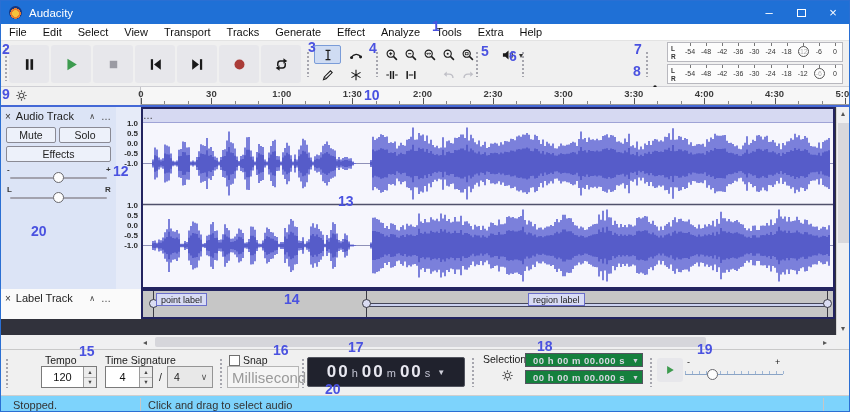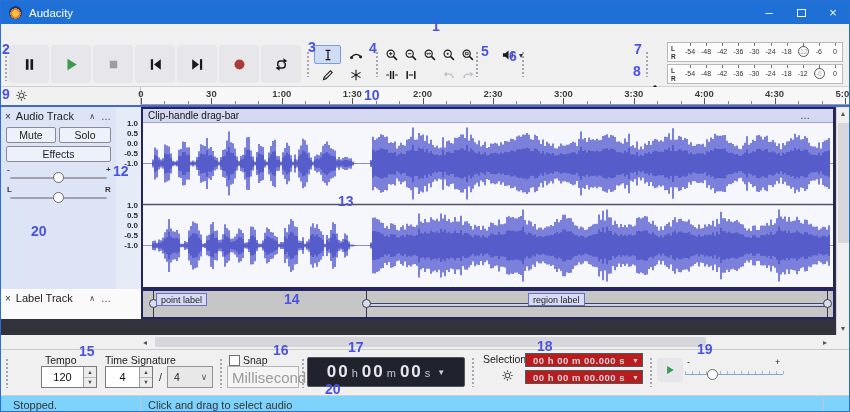--- a/index.html
+++ b/index.html
@@ -76,21 +76,21 @@
   .spinarr span{flex:1;display:flex;align-items:center;justify-content:center;font-size:5.5px;color:#444;background:#ececec;}
   .spinarr span:first-child{border-bottom:1px solid #bbb;}
   .dd{position:absolute;height:22px;border:1px solid #949494;background:#e8e8e8;display:flex;align-items:center;font-size:10.5px;color:#222;}
   .ddval{flex:1;padding-left:6px;}
   .ddchev{width:16px;text-align:center;color:#555;font-size:9px;}
   .checkbox{position:absolute;width:11px;height:11px;border:1px solid #707070;background:#fff;}
   .timebox{position:absolute;left:306px;top:356px;width:158px;height:30px;background:#20222d;border:1px solid #53555f;border-radius:2px;display:flex;align-items:center;justify-content:center;color:#e8e8f0;}
   .tdig{font-size:17px;font-weight:bold;letter-spacing:2px;}
   .tunit{font-size:11px;color:#c3c4d2;margin:2px 4px 0 2px;}
   .tchev{font-size:8px;color:#cfd0da;margin-left:3px;}
-  .selfield{position:absolute;left:524px;width:118px;height:14px;background:#b91c1c;border:1px solid #53555f;display:flex;align-items:center;color:#d8d8e2;font-size:9.5px;font-weight:bold;}
+  .selfield{position:absolute;left:524px;width:118px;height:14px;background:#15803d;border:1px solid #53555f;display:flex;align-items:center;color:#d8d8e2;font-size:9.5px;font-weight:bold;}
   .selfield .v{flex:1;text-align:center;letter-spacing:0.5px;}
   .selfield .c{font-size:7px;margin-right:3px;color:#cfd0da;}
   .psbtn{position:absolute;left:656px;top:357px;width:26px;height:24px;background:#e7e7eb;border-radius:3px;display:flex;align-items:center;justify-content:center;}
   .pstick{position:absolute;width:1px;height:3px;background:#9fb6d4;top:370px;}
   .psline{position:absolute;top:373px;height:1px;background:#8aa4c6;}
   
   .statusbar{position:absolute;left:0;top:394px;width:100%;height:18px;background:#7dd3fc;border-top:1px solid #cfcfcf;font-size:11px;color:#333;}
   .stsep{position:absolute;top:2px;width:1px;height:14px;background:#c6c6c6;}
   
   .ann{position:absolute;font-size:14px;font-weight:bold;color:#4a52e0;z-index:50;font-family:"Liberation Sans",sans-serif;}
@@ -105,20 +105,34 @@
     <span class="wtitle">Audacity</span>
     <span class="wbtns">
       <span class="wbtn">–</span>
       <span class="wbtn">
           <span class="maxbox"></span>
         </span>
       <span class="wbtn">×</span>
     </span>
   </div>
 
+  <div class="menubar" id="menubar">
+      <span class="menuitem">File</span>
+      <span class="menuitem">Edit</span>
+      <span class="menuitem">Select</span>
+      <span class="menuitem">View</span>
+      <span class="menuitem">Transport</span>
+      <span class="menuitem">Tracks</span>
+      <span class="menuitem">Generate</span>
+      <span class="menuitem">Effect</span>
+      <span class="menuitem">Analyze</span>
+      <span class="menuitem">Tools</span>
+      <span class="menuitem">Extra</span>
+      <span class="menuitem">Help</span>
+    </div>
 
   <div class="toolzone">
     <div class="grip" style="left:3px;top:6px;height:34px;"></div>
     <div id="transport">
         <div class="tbtn" style="left: 8px;">
           <span class="icn">
             <svg width="17" height="17" viewBox="0 0 16 16">
               <rect x="4.6" y="3" width="2.5" height="10" fill="#1a1a1a"></rect>
               <rect x="8.9" y="3" width="2.5" height="10" fill="#1a1a1a"></rect>
             </svg>
@@ -460,21 +474,20 @@
       <span class="scalenum" style="top: 56px;">-1.0</span>
       <span class="scalenum" style="top: 98px;">1.0</span>
       <span class="scalenum" style="top: 108px;">0.5</span>
       <span class="scalenum" style="top: 118px;">0.0</span>
       <span class="scalenum" style="top: 128px;">-0.5</span>
       <span class="scalenum" style="top: 138px;">-1.0</span>
     </div>
 
   <div class="wavearea">
     <div class="cliphead">
-      <span class="cliptitle">Clip-handle drag-bar</span>
       <span class="clipmenu">…</span>
     </div>
     <svg id="wavesvg" width="690" height="164" style="position:absolute;left:0;top:14px;">
         <line x1="0" y1="40.5" x2="690" y2="40.5" stroke="#8e90b8" stroke-width="1"></line>
         <line x1="0" y1="122.5" x2="690" y2="122.5" stroke="#8e90b8" stroke-width="1"></line>
         <path d="M10 36.6V44.4M12 24.5V56.5M14 26.4V54.6M16 34.4V46.6M18 36.6V44.4M20 35.3V45.7M22 21.4V59.6M24 22.6V58.4M26 23.4V57.6M28 30.4V50.6M30 37.8V43.2M32 38.6V42.4M34 37.6V43.4M36 26.7V54.3M38 26.1V54.9M40 18.4V62.6M42 19.0V62.0M44 24.6V56.4M46 24.2V56.8M48 38.6V42.4M50 37.4V43.6M52 38.6V42.4M54 33.9V47.1M56 28.3V52.7M58 21.3V59.7M60 22.3V58.7M62 23.1V57.9M64 15.1V65.9M66 25.6V55.4M68 23.9V57.1M70 28.1V52.9M72 33.5V47.5M74 34.8V46.2M76 38.6V42.4M78 34.0V47.0M80 27.0V54.0M82 26.2V54.8M84 17.4V63.6M86 8.6V72.4M88 19.2V61.8M90 20.2V60.8M92 25.5V55.5M94 33.5V47.5M96 38.0V43.0M98 32.9V48.1M100 31.8V49.2M102 24.5V56.5M104 14.2V66.8M106 14.0V67.0M108 27.6V53.4M110 33.4V47.6M112 38.6V42.4M114 28.9V52.1M116 20.9V60.1M118 23.1V57.9M120 23.9V57.1M122 36.5V44.5M124 38.6V42.4M126 29.4V51.6M128 22.9V58.1M130 18.0V63.0M132 16.8V64.2M134 33.1V47.9M136 33.3V47.7M138 38.6V42.4M140 29.2V51.8M142 25.0V56.0M144 19.8V61.2M146 22.8V58.2M148 32.3V48.7M150 38.6V42.4M152 31.6V49.4M154 36.4V44.6M156 26.5V54.5M158 22.6V58.4M160 15.8V65.2M162 17.3V63.7M164 21.7V59.3M166 29.6V51.4M168 34.4V46.6M170 38.6V42.4M172 33.3V47.7M174 31.5V49.5M176 32.3V48.7M178 29.2V51.8M180 22.8V58.2M182 21.0V60.0M184 18.5V62.5M186 21.9V59.1M188 25.3V55.7M190 26.2V54.8M192 27.6V53.4M194 36.2V44.8M196 33.9V47.1M198 36.6V44.4M200 35.1V45.9M202 34.0V47.0M204 34.0V47.0M206 35.4V45.6M208 35.2V45.8M210 38.5V42.5M212 39.9V41.1M228 37.1V43.9M230 13.8V67.2M232 16.9V64.1M234 15.4V65.6M236 14.0V67.0M238 11.2V69.8M240 12.0V69.0M242 13.9V67.1M244 13.4V67.6M246 20.1V60.9M248 19.3V61.7M250 20.1V60.9M252 18.4V62.6M254 25.5V55.5M256 22.8V58.2M258 19.8V61.2M260 22.0V59.0M262 22.8V58.2M264 16.7V64.3M266 16.1V64.9M268 13.8V67.2M270 4.6V76.4M272 16.7V64.3M274 16.4V64.6M276 10.1V70.9M278 12.6V68.4M280 11.6V69.4M282 18.0V63.0M284 12.4V68.6M286 20.5V60.5M288 16.7V64.3M290 21.9V59.1M292 24.3V56.7M294 22.8V58.2M296 25.3V55.7M298 24.4V56.6M300 14.2V66.8M302 24.5V56.5M304 18.3V62.7M306 17.6V63.4M308 20.1V60.9M310 20.4V60.6M312 14.8V66.2M314 14.9V66.1M316 14.0V67.0M318 11.5V69.5M320 11.4V69.6M322 15.1V65.9M324 4.6V76.4M326 17.4V63.6M328 11.7V69.3M330 15.2V65.8M332 19.3V61.7M334 21.2V59.8M336 17.5V63.5M338 23.4V57.6M340 22.1V58.9M342 18.8V62.2M344 25.1V55.9M346 24.0V57.0M348 20.6V60.4M350 20.8V60.2M352 19.8V61.2M354 20.5V60.5M356 22.8V58.2M358 19.3V61.7M360 21.5V59.5M362 17.9V63.1M364 18.3V62.7M366 18.7V62.3M368 15.7V65.3M370 15.9V65.1M372 17.2V63.8M374 13.6V67.4M376 12.5V68.5M378 13.8V67.2M380 11.5V69.5M382 11.7V69.3M384 9.9V71.1M386 11.8V69.2M388 16.2V64.8M390 16.8V64.2M392 11.7V69.3M394 12.9V68.1M396 17.1V63.9M398 21.1V59.9M400 16.6V64.4M402 22.9V58.1M404 18.8V62.2M406 20.4V60.6M408 22.8V58.2M410 20.4V60.6M412 25.2V55.8M414 25.4V55.6M416 23.2V57.8M418 20.6V60.4M420 22.4V58.6M422 22.7V58.3M424 21.8V59.2M426 21.6V59.4M428 20.0V61.0M430 18.7V62.3M432 19.6V61.4M434 22.9V58.1M436 15.9V65.1M438 8.5V72.5M440 16.3V64.7M442 15.0V66.0M444 19.1V61.9M446 14.5V66.5M448 16.7V64.3M450 16.2V64.8M452 17.3V63.7M454 15.7V65.3M456 17.2V63.8M458 16.9V64.1M460 13.1V67.9M462 12.3V68.7M464 11.2V69.8M466 14.5V66.5M468 11.9V69.1M470 12.5V68.5M472 14.0V67.0M474 18.7V62.3M476 18.3V62.7M478 19.5V61.5M480 20.8V60.2M482 15.4V65.6M484 18.9V62.1M486 10.7V70.3M488 23.3V57.7M490 22.3V58.7M492 24.8V56.2M494 18.5V62.5M496 26.5V54.5M498 23.5V57.5M500 26.3V54.7M502 20.6V60.4M504 21.9V59.1M506 18.1V62.9M508 22.1V58.9M510 17.7V63.3M512 15.9V65.1M514 16.6V64.4M516 18.5V62.5M518 17.3V63.7M520 18.4V62.6M522 13.8V67.2M524 14.1V66.9M526 10.3V70.7M528 16.7V64.3M530 5.2V75.8M532 16.8V64.2M534 16.4V64.6M536 13.1V67.9M538 13.8V67.2M540 16.9V64.1M542 15.1V65.9M544 16.0V65.0M546 21.6V59.4M548 19.3V61.7M550 23.0V58.0M552 22.8V58.2M554 21.2V59.8M556 20.9V60.1M558 21.4V59.6M560 20.7V60.3M562 23.7V57.3M564 16.3V64.7M566 18.7V62.3M568 14.6V66.4M570 16.0V65.0M572 10.7V70.3M574 12.4V68.6M576 12.7V68.3M578 12.8V68.2M580 12.3V68.7M582 11.9V69.1M584 17.8V63.2M586 20.0V61.0M588 19.7V61.3M590 20.9V60.1M592 23.2V57.8M594 22.4V58.6M596 25.7V55.3M598 26.2V54.8M600 22.6V58.4M602 19.7V61.3M604 13.3V67.7M606 21.8V59.2M608 19.9V61.1M610 16.8V64.2M612 17.9V63.1M614 12.5V68.5M616 12.1V68.9M618 13.4V67.6M620 16.6V64.4M622 13.8V67.2M624 12.7V68.3M626 18.9V62.1M628 18.8V62.2M630 17.0V64.0M632 19.6V61.4M634 22.9V58.1M636 20.5V60.5M638 26.2V54.8M640 20.0V61.0M642 22.2V58.8M644 18.5V62.5M646 18.2V62.8M648 15.2V65.8M650 16.7V64.3M652 10.7V70.3M654 14.3V66.7M656 12.2V68.8M658 16.4V64.6M660 16.0V65.0M662 13.0V68.0M664 14.8V66.2M666 19.8V61.2M668 23.1V57.9M670 23.6V57.4M672 23.6V57.4M674 24.7V56.3M676 19.6V61.4M678 25.6V55.4M680 19.1V61.9M682 17.6V63.4M684 16.8V64.2M686 15.0V66.0" stroke="#7b80db" stroke-width="2" fill="none"></path>
         <path d="M10 38.5V42.5M12 32.2V48.8M14 33.2V47.8M16 37.3V43.7M18 38.5V42.5M20 37.8V43.2M22 30.5V50.5M24 31.2V49.8M26 31.6V49.4M28 35.3V45.7M30 39.1V41.9M32 39.5V41.5M34 39.0V42.0M36 33.3V47.7M38 33.0V48.0M40 29.0V52.0M42 29.3V51.7M44 32.2V48.8M46 32.0V49.0M48 39.5V41.5M50 38.9V42.1M52 39.5V41.5M54 37.1V43.9M56 34.1V46.9M58 30.5V50.5M60 31.0V50.0M62 31.4V49.6M64 27.3V53.7M66 32.8V48.2M68 31.9V49.1M70 34.1V46.9M72 36.8V44.2M74 37.6V43.4M76 39.5V41.5M78 37.1V43.9M80 33.5V47.5M82 33.1V47.9M84 28.5V52.5M86 23.9V57.1M88 29.4V51.6M90 29.9V51.1M92 32.7V48.3M94 36.9V44.1M96 39.2V41.8M98 36.6V44.4M100 36.0V45.0M102 32.2V48.8M104 26.8V54.2M106 26.7V54.3M108 33.8V47.2M110 36.8V44.2M112 39.5V41.5M114 34.5V46.5M116 30.3V50.7M118 31.5V49.5M120 31.9V49.1M122 38.4V42.6M124 39.5V41.5M126 34.7V46.3M128 31.4V49.6M130 28.8V52.2M132 28.2V52.8M134 36.7V44.3M136 36.8V44.2M138 39.5V41.5M140 34.6V46.4M142 32.4V48.6M144 29.7V51.3M146 31.3V49.7M148 36.2V44.8M150 39.5V41.5M152 35.9V45.1M154 38.4V42.6M156 33.2V47.8M158 31.2V49.8M160 27.7V53.3M162 28.5V52.5M164 30.7V50.3M166 34.8V46.2M168 37.3V43.7M170 39.5V41.5M172 36.7V44.3M174 35.8V45.2M176 36.3V44.7M178 34.6V46.4M180 31.3V49.7M182 30.3V50.7M184 29.0V52.0M186 30.8V50.2M188 32.6V48.4M190 33.1V47.9M192 33.8V47.2M194 38.3V42.7M196 37.1V43.9M198 38.5V42.5M200 37.7V43.3M202 37.1V43.9M204 37.1V43.9M206 37.8V43.2M208 37.8V43.2M210 39.5V41.5M212 40.2V40.8M228 38.7V42.3M230 26.6V54.4M232 28.2V52.8M234 27.5V53.5M236 26.7V54.3M238 25.3V55.7M240 25.7V55.3M242 26.7V54.3M244 26.4V54.6M246 29.9V51.1M248 29.5V51.5M250 29.9V51.1M252 29.0V52.0M254 32.7V48.3M256 31.3V49.7M258 29.7V51.3M260 30.9V50.1M262 31.3V49.7M264 28.1V52.9M266 27.8V53.2M268 26.6V54.4M270 21.8V59.2M272 28.1V52.9M274 28.0V53.0M276 24.7V56.3M278 26.0V55.0M280 25.5V55.5M282 28.8V52.2M284 25.9V55.1M286 30.1V50.9M288 28.1V52.9M290 30.8V50.2M292 32.1V48.9M294 31.3V49.7M296 32.6V48.4M298 32.1V48.9M300 26.8V54.2M302 32.2V48.8M304 29.0V52.0M306 28.6V52.4M308 29.9V51.1M310 30.0V51.0M312 27.1V53.9M314 27.2V53.8M316 26.7V54.3M318 25.4V55.6M320 25.4V55.6M322 27.3V53.7M324 21.8V59.2M326 28.5V52.5M328 25.5V55.5M330 27.3V53.7M332 29.5V51.5M334 30.4V50.6M336 28.5V52.5M338 31.6V49.4M340 30.9V50.1M342 29.2V51.8M344 32.5V48.5M346 31.9V49.1M348 30.1V50.9M350 30.3V50.7M352 29.8V51.2M354 30.1V50.9M356 31.3V49.7M358 29.5V51.5M360 30.6V50.4M362 28.8V52.2M364 28.9V52.1M366 29.2V51.8M368 27.6V53.4M370 27.7V53.3M372 28.4V52.6M374 26.5V54.5M376 26.0V55.0M378 26.6V54.4M380 25.4V55.6M382 25.5V55.5M384 24.6V56.4M386 25.6V55.4M388 27.9V53.1M390 28.2V52.8M392 25.5V55.5M394 26.1V54.9M396 28.3V52.7M398 30.4V50.6M400 28.1V52.9M402 31.4V49.6M404 29.2V51.8M406 30.1V50.9M408 31.3V49.7M410 30.0V51.0M412 32.5V48.5M414 32.7V48.3M416 31.5V49.5M418 30.2V50.8M420 31.1V49.9M422 31.2V49.8M424 30.8V50.2M426 30.7V50.3M428 29.8V51.2M430 29.1V51.9M432 29.6V51.4M434 31.3V49.7M436 27.7V53.3M438 23.9V57.1M440 27.9V53.1M442 27.3V53.7M444 29.4V51.6M446 27.0V54.0M448 28.1V52.9M450 27.9V53.1M452 28.4V52.6M454 27.6V53.4M456 28.4V52.6M458 28.2V52.8M460 26.2V54.8M462 25.8V55.2M464 25.3V55.7M466 27.0V54.0M468 25.6V55.4M470 25.9V55.1M472 26.7V54.3M474 29.2V51.8M476 28.9V52.1M478 29.6V51.4M480 30.3V50.7M482 27.5V53.5M484 29.2V51.8M486 25.0V56.0M488 31.5V49.5M490 31.0V50.0M492 32.3V48.7M494 29.1V51.9M496 33.2V47.8M498 31.7V49.3M500 33.1V47.9M502 30.2V50.8M504 30.8V50.2M506 28.8V52.2M508 31.0V50.0M510 28.7V52.3M512 27.7V53.3M514 28.1V52.9M516 29.1V51.9M518 28.4V52.6M520 29.0V52.0M522 26.6V54.4M524 26.8V54.2M526 24.8V56.2M528 28.1V52.9M530 22.1V58.9M532 28.2V52.8M534 28.0V53.0M536 26.3V54.7M538 26.6V54.4M540 28.2V52.8M542 27.3V53.7M544 27.8V53.2M546 30.7V50.3M548 29.5V51.5M550 31.4V49.6M552 31.3V49.7M554 30.5V50.5M556 30.3V50.7M558 30.6V50.4M560 30.2V50.8M562 31.7V49.3M564 27.9V53.1M566 29.2V51.8M568 27.0V54.0M570 27.7V53.3M572 25.0V56.0M574 25.9V55.1M576 26.0V55.0M578 26.1V54.9M580 25.8V55.2M582 25.6V55.4M584 28.7V52.3M586 29.9V51.1M588 29.7V51.3M590 30.3V50.7M592 31.5V49.5M594 31.1V49.9M596 32.8V48.2M598 33.1V47.9M600 31.2V49.8M602 29.7V51.3M604 26.4V54.6M606 30.8V50.2M608 29.8V51.2M610 28.2V52.8M612 28.8V52.2M614 26.0V55.0M616 25.8V55.2M618 26.4V54.6M620 28.1V52.9M622 26.6V54.4M624 26.0V55.0M626 29.3V51.7M628 29.2V51.8M630 28.3V52.7M632 29.6V51.4M634 31.3V49.7M636 30.1V50.9M638 33.1V47.9M640 29.8V51.2M642 31.0V50.0M644 29.1V51.9M646 28.9V52.1M648 27.3V53.7M650 28.1V52.9M652 25.0V56.0M654 26.9V54.1M656 25.8V55.2M658 28.0V53.0M660 27.8V53.2M662 26.2V54.8M664 27.1V53.9M666 29.7V51.3M668 31.4V49.6M670 31.7V49.3M672 31.7V49.3M674 32.3V48.7M676 29.7V51.3M678 32.8V48.2M680 29.4V51.6M682 28.6V52.4M684 28.2V52.8M686 27.2V53.8" stroke="#565cc9" stroke-width="2" fill="none"></path>
         <path d="M10 118.1V126.9M12 117.4V127.6M14 119.7V125.3M16 116.4V128.6M18 117.2V127.8M20 114.5V130.5M22 109.3V135.7M24 106.2V138.8M26 96.0V149.0M28 105.4V139.6M30 108.2V136.8M32 108.8V136.2M34 106.9V138.1M36 110.4V134.6M38 120.7V124.3M40 120.7V124.3M42 118.1V126.9M44 119.1V125.9M46 107.5V137.5M48 103.1V141.9M50 98.6V146.4M52 99.7V145.3M54 100.5V144.5M56 107.5V137.5M58 111.4V133.6M60 120.7V124.3M62 120.1V124.9M64 112.8V132.2M66 111.8V133.2M68 101.2V143.8M70 98.9V146.1M72 108.0V137.0M74 107.5V137.5M76 116.9V128.1M78 116.6V128.4M80 111.3V133.7M82 101.3V143.7M84 105.0V140.0M86 107.3V137.7M88 115.8V129.2M90 115.4V129.6M92 113.6V131.4M94 110.7V134.3M96 105.5V139.5M98 106.8V138.2M100 110.0V135.0M102 119.7V125.3M104 119.2V125.8M106 116.0V129.0M108 103.6V141.4M110 103.7V141.3M112 106.8V138.2M114 117.0V128.0M116 120.6V124.4M118 120.7V124.3M120 117.4V127.6M122 109.8V135.2M124 104.6V140.4M126 106.1V138.9M128 108.9V136.1M130 109.4V135.6M132 113.1V131.9M134 113.9V131.1M136 120.7V124.3M138 119.0V126.0M140 119.1V125.9M142 105.1V139.9M144 109.3V135.7M146 101.4V143.6M148 95.9V149.1M150 97.8V147.2M152 103.5V141.5M154 104.1V140.9M156 117.6V127.4M158 117.9V127.1M160 114.3V130.7M162 120.7V124.3M164 118.3V126.7M166 116.3V128.7M168 103.5V141.5M170 100.2V144.8M172 104.7V140.3M174 101.2V143.8M176 105.9V139.1M178 108.3V136.7M180 111.8V133.2M182 120.7V124.3M184 111.9V133.1M186 115.3V129.7M188 107.1V137.9M190 99.2V145.8M192 101.0V144.0M194 110.5V134.5M196 117.0V128.0M198 118.3V126.7M200 115.9V129.1M202 110.5V134.5M204 112.2V132.8M206 118.5V126.5M208 121.5V123.5M210 121.5V123.5M212 121.9V123.1M228 119.4V125.6M230 94.8V150.2M232 94.6V150.4M234 96.1V148.9M236 96.8V148.2M238 99.5V145.5M240 100.1V144.9M242 104.9V140.1M244 103.1V141.9M246 106.0V139.0M248 100.3V144.7M250 100.7V144.3M252 101.9V143.1M254 106.7V138.3M256 107.4V137.6M258 103.9V141.1M260 102.3V142.7M262 106.4V138.6M264 100.7V144.3M266 102.8V142.2M268 101.5V143.5M270 103.6V141.4M272 104.1V140.9M274 102.3V142.7M276 90.4V154.6M278 98.4V146.6M280 99.9V145.1M282 96.0V149.0M284 99.2V145.8M286 99.2V145.8M288 94.2V150.8M290 96.4V148.6M292 97.5V147.5M294 95.7V149.3M296 98.3V146.7M298 90.6V154.4M300 95.4V149.6M302 91.8V153.2M304 98.0V147.0M306 96.1V148.9M308 99.4V145.6M310 98.7V146.3M312 94.0V151.0M314 98.6V146.4M316 98.5V146.5M318 92.7V152.3M320 101.9V143.1M322 98.4V146.6M324 98.3V146.7M326 100.4V144.6M328 103.1V141.9M330 106.6V138.4M332 101.8V143.2M334 103.4V141.6M336 103.0V142.0M338 107.0V138.0M340 102.7V142.3M342 105.8V139.2M344 107.5V137.5M346 103.7V141.3M348 99.5V145.5M350 100.0V145.0M352 102.1V142.9M354 102.4V142.6M356 96.6V148.4M358 101.3V143.7M360 101.3V143.7M362 100.4V144.6M364 93.9V151.1M366 93.3V151.7M368 94.5V150.5M370 93.9V151.1M372 95.3V149.7M374 95.6V149.4M376 94.0V151.0M378 93.1V151.9M380 86.6V158.4M382 96.9V148.1M384 101.6V143.4M386 97.6V147.4M388 98.8V146.2M390 103.3V141.7M392 101.1V143.9M394 106.6V138.4M396 104.8V140.2M398 104.4V140.6M400 106.6V138.4M402 104.8V140.2M404 103.5V141.5M406 103.5V141.5M408 102.1V142.9M410 102.9V142.1M412 99.1V145.9M414 96.1V148.9M416 99.2V145.8M418 97.0V148.0M420 91.8V153.2M422 91.7V153.3M424 95.5V149.5M426 95.1V149.9M428 95.2V149.8M430 99.0V146.0M432 102.2V142.8M434 102.7V142.3M436 105.5V139.5M438 103.5V141.5M440 104.4V140.6M442 107.1V137.9M444 106.5V138.5M446 104.1V140.9M448 103.3V141.7M450 101.5V143.5M452 100.9V144.1M454 100.7V144.3M456 91.5V153.5M458 96.7V148.3M460 87.8V157.2M462 97.6V147.4M464 86.6V158.4M466 94.3V150.7M468 94.5V150.5M470 102.1V142.9M472 97.8V147.2M474 100.9V144.1M476 104.5V140.5M478 101.0V144.0M480 103.9V141.1M482 101.9V143.1M484 104.3V140.7M486 101.3V143.7M488 101.8V143.2M490 103.6V141.4M492 102.4V142.6M494 95.1V149.9M496 94.3V150.7M498 95.4V149.6M500 94.6V150.4M502 93.1V151.9M504 93.4V151.6M506 98.9V146.1M508 100.8V144.2M510 97.7V147.3M512 102.0V143.0M514 103.6V141.4M516 107.4V137.6M518 103.4V141.6M520 106.9V138.1M522 102.8V142.2M524 101.1V143.9M526 99.2V145.8M528 103.6V141.4M530 97.0V148.0M532 94.3V150.7M534 99.3V145.7M536 96.1V148.9M538 95.8V149.2M540 97.9V147.1M542 98.4V146.6M544 98.6V146.4M546 96.4V148.6M548 101.2V143.8M550 102.3V142.7M552 103.9V141.1M554 105.6V139.4M556 101.4V143.6M558 105.4V139.6M560 104.9V140.1M562 101.5V143.5M564 103.5V141.5M566 101.0V144.0M568 102.3V142.7M570 97.7V147.3M572 103.6V141.4M574 95.9V149.1M576 100.8V144.2M578 88.7V156.3M580 95.2V149.8M582 95.2V149.8M584 98.2V146.8M586 96.1V148.9M588 98.6V146.4M590 99.2V145.8M592 97.9V147.1M594 97.0V148.0M596 99.3V145.7M598 101.0V144.0M600 101.5V143.5M602 105.0V140.0M604 107.3V137.7M606 105.6V139.4M608 108.0V137.0M610 102.8V142.2M612 102.6V142.4M614 107.0V138.0M616 107.0V138.0M618 102.7V142.3M620 102.5V142.5M622 102.7V142.3M624 99.9V145.1M626 102.6V142.4M628 96.4V148.6M630 102.0V143.0M632 100.2V144.8M634 95.2V149.8M636 86.6V158.4M638 93.4V151.6M640 95.7V149.3M642 93.5V151.5M644 98.5V146.5M646 94.1V150.9M648 98.4V146.6M650 98.1V146.9M652 97.5V147.5M654 93.8V151.2M656 97.0V148.0M658 99.7V145.3M660 100.8V144.2M662 96.6V148.4M664 97.1V147.9M666 101.4V143.6M668 100.8V144.2M670 103.5V141.5M672 103.8V141.2M674 103.4V141.6M676 107.0V138.0M678 105.5V139.5M680 103.7V141.3M682 104.0V141.0M684 106.4V138.6M686 102.2V142.8" stroke="#7b80db" stroke-width="2" fill="none"></path>
         <path d="M10 120.2V124.8M12 119.9V125.1M14 121.1V123.9M16 119.4V125.6M18 119.7V125.3M20 118.3V126.7M22 115.6V129.4M24 114.0V131.0M26 108.7V136.3M28 113.6V131.4M30 115.1V129.9M32 115.4V129.6M34 114.4V130.6M36 116.2V128.8M38 121.5V123.5M40 121.5V123.5M42 120.2V124.8M44 120.7V124.3M46 114.7V130.3M48 112.4V132.6M50 110.1V134.9M52 110.6V134.4M54 111.0V134.0M56 114.7V130.3M58 116.7V128.3M60 121.5V123.5M62 121.3V123.7M64 117.5V127.5M66 117.0V128.0M68 111.4V133.6M70 110.2V134.8M72 115.0V130.0M74 114.7V130.3M76 119.6V125.4M78 119.4V125.6M80 116.7V128.3M82 111.5V133.5M84 113.4V131.6M86 114.6V130.4M88 119.0V126.0M90 118.8V126.2M92 117.9V127.1M94 116.4V128.6M96 113.7V131.3M98 114.3V130.7M100 116.0V129.0M102 121.0V124.0M104 120.8V124.2M106 119.1V125.9M108 112.7V132.3M110 112.7V132.3M112 114.3V130.7M114 119.6V125.4M116 121.5V123.5M118 121.5V123.5M120 119.8V125.2M122 115.9V129.1M124 113.2V131.8M126 114.0V131.0M128 115.4V129.6M130 115.7V129.3M132 117.6V127.4M134 118.0V127.0M136 121.5V123.5M138 120.7V124.3M140 120.7V124.3M142 113.5V131.5M144 115.7V129.3M146 111.5V133.5M148 108.7V136.3M150 109.7V135.3M152 112.6V132.4M154 112.9V132.1M156 120.0V125.0M158 120.1V124.9M160 118.2V126.8M162 121.5V123.5M164 120.3V124.7M166 119.3V125.7M168 112.6V132.4M170 110.9V134.1M172 113.2V131.8M174 111.4V133.6M176 113.9V131.1M178 115.1V129.9M180 116.9V128.1M182 121.5V123.5M184 117.0V128.0M186 118.7V126.3M188 114.5V130.5M190 110.4V134.6M192 111.3V133.7M194 116.3V128.7M196 119.6V125.4M198 120.3V124.7M200 119.1V125.9M202 116.3V128.7M204 117.1V127.9M206 120.4V124.6M208 122.0V123.0M210 122.0V123.0M212 122.2V122.8M228 120.9V124.1M230 108.1V136.9M232 108.0V137.0M234 108.8V136.2M236 109.1V135.9M238 110.5V134.5M240 110.9V134.1M242 113.4V131.6M244 112.4V132.6M246 113.9V131.1M248 111.0V134.0M250 111.2V133.8M252 111.8V133.2M254 114.3V130.7M256 114.7V130.3M258 112.8V132.2M260 112.0V133.0M262 114.1V130.9M264 111.2V133.8M266 112.3V132.7M268 111.6V133.4M270 112.7V132.3M272 112.9V132.1M274 112.0V133.0M276 105.8V139.2M278 110.0V135.0M280 110.7V134.3M282 108.7V136.3M284 110.4V134.6M286 110.4V134.6M288 107.8V137.2M290 108.9V136.1M292 109.5V135.5M294 108.5V136.5M296 109.9V135.1M298 105.9V139.1M300 108.4V136.6M302 106.6V138.4M304 109.8V135.2M306 108.8V136.2M308 110.5V134.5M310 110.1V134.9M312 107.7V137.3M314 110.1V134.9M316 110.0V135.0M318 107.0V138.0M320 111.8V133.2M322 110.0V135.0M324 109.9V135.1M326 111.0V134.0M328 112.4V132.6M330 114.2V130.8M332 111.8V133.2M334 112.6V132.4M336 112.4V132.6M338 114.4V130.6M340 112.2V132.8M342 113.8V131.2M344 114.7V130.3M346 112.7V132.3M348 110.6V134.4M350 110.8V134.2M352 111.9V133.1M354 112.1V132.9M356 109.0V136.0M358 111.5V133.5M360 111.5V133.5M362 111.0V134.0M364 107.7V137.3M366 107.3V137.7M368 108.0V137.0M370 107.6V137.4M372 108.4V136.6M374 108.5V136.5M376 107.7V137.3M378 107.2V137.8M380 103.8V141.2M382 109.2V135.8M384 111.6V133.4M386 109.6V135.4M388 110.2V134.8M390 112.5V132.5M392 111.4V133.6M394 114.2V130.8M396 113.3V131.7M398 113.1V131.9M400 114.2V130.8M402 113.3V131.7M404 112.6V132.4M406 112.6V132.4M408 111.9V133.1M410 112.3V132.7M412 110.3V134.7M414 108.8V136.2M416 110.4V134.6M418 109.3V135.7M420 106.5V138.5M422 106.5V138.5M424 108.5V136.5M426 108.2V136.8M428 108.3V136.7M430 110.3V134.7M432 111.9V133.1M434 112.2V132.8M436 113.7V131.3M438 112.6V132.4M440 113.1V131.9M442 114.5V130.5M444 114.2V130.8M446 113.0V132.0M448 112.5V132.5M450 111.6V133.4M452 111.3V133.7M454 111.1V133.9M456 106.4V138.6M458 109.1V135.9M460 104.4V140.6M462 109.6V135.4M464 103.8V141.2M466 107.8V137.2M468 107.9V137.1M470 111.9V133.1M472 109.7V135.3M474 111.3V133.7M476 113.1V131.9M478 111.3V133.7M480 112.8V132.2M482 111.8V133.2M484 113.1V131.9M486 111.5V133.5M488 111.7V133.3M490 112.7V132.3M492 112.0V133.0M494 108.2V136.8M496 107.8V137.2M498 108.4V136.6M500 108.0V137.0M502 107.2V137.8M504 107.4V137.6M506 110.2V134.8M508 111.2V133.8M510 109.6V135.4M512 111.8V133.2M514 112.7V132.3M516 114.6V130.4M518 112.6V132.4M520 114.4V130.6M522 112.2V132.8M524 111.4V133.6M526 110.4V134.6M528 112.7V132.3M530 109.3V135.7M532 107.8V137.2M534 110.5V134.5M536 108.8V136.2M538 108.6V136.4M540 109.7V135.3M542 110.0V135.0M544 110.1V134.9M546 108.9V136.1M548 111.4V133.6M550 112.0V133.0M552 112.8V132.2M554 113.7V131.3M556 111.5V133.5M558 113.6V131.4M560 113.3V131.7M562 111.6V133.4M564 112.6V132.4M566 111.3V133.7M568 112.0V133.0M570 109.6V135.4M572 112.7V132.3M574 108.7V136.3M576 111.2V133.8M578 104.9V140.1M580 108.3V136.7M582 108.3V136.7M584 109.8V135.2M586 108.8V136.2M588 110.1V134.9M590 110.4V134.6M592 109.7V135.3M594 109.2V135.8M596 110.5V134.5M598 111.3V133.7M600 111.6V133.4M602 113.4V131.6M604 114.6V130.4M606 113.7V131.3M608 115.0V130.0M610 112.3V132.7M612 112.2V132.8M614 114.5V130.5M616 114.4V130.6M618 112.2V132.8M620 112.1V132.9M622 112.2V132.8M624 110.7V134.3M626 112.1V132.9M628 108.9V136.1M630 111.9V133.1M632 110.9V134.1M634 108.3V136.7M636 103.8V141.2M638 107.4V137.6M640 108.6V136.4M642 107.4V137.6M644 110.0V135.0M646 107.7V137.3M648 110.0V135.0M650 109.8V135.2M652 109.5V135.5M654 107.6V137.4M656 109.2V135.8M658 110.6V134.4M660 111.2V133.8M662 109.0V136.0M664 109.3V135.7M666 111.5V133.5M668 111.2V133.8M670 112.6V132.4M672 112.8V132.2M674 112.6V132.4M676 114.5V130.5M678 113.7V131.3M680 112.7V132.3M682 112.9V132.1M684 114.1V130.9M686 111.9V133.1" stroke="#565cc9" stroke-width="2" fill="none"></path>
         <line x1="0" y1="81.5" x2="690" y2="81.5" stroke="#50516b" stroke-width="1.3"></line>

